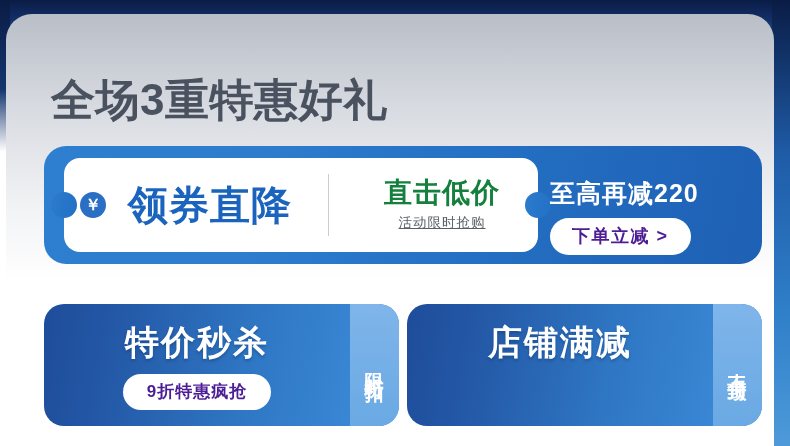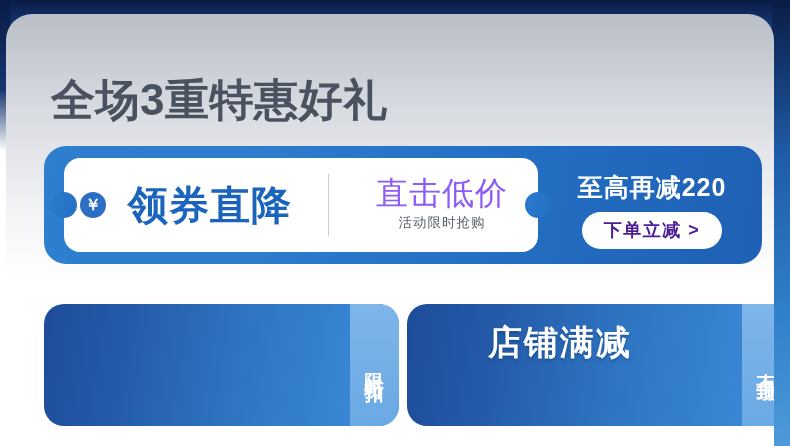--- a/index.html
+++ b/index.html
@@ -116,40 +116,41 @@
     width: 1px; height: 62px;
     background: #c8cdd4;
   }
   .ticket-right {
     position: absolute;
     left: 292px; top: 16px;
     width: 172px;
     text-align: center;
   }
   .ticket-sub-main {
-    font-size: 32px;
-    font-weight: normal;
-    color: #8b5cf6;
+    font-size: 28px;
+    font-weight: bold;
+    color: #15803d;
     letter-spacing: 1px;
     line-height: 38px;
     white-space: nowrap;
   }
   .ticket-sub-note {
     margin-top: 2px;
     font-size: 13.5px;
     color: #5a5f68;
     letter-spacing: 1px;
     white-space: nowrap;
+    text-decoration: underline;
   }
 
   .banner-right {
     position: absolute;
-    left: 506px; top: 24px;
+    left: 506px; top: 30px;
     width: 204px;
-    text-align: center;
+    text-align: left;
   }
   .banner-amount {
     font-size: 25px;
     font-weight: bold;
     color: #ffffff;
     letter-spacing: 1px;
     line-height: 34px;
     white-space: nowrap;
   }
   .pill {
@@ -170,21 +171,21 @@
   
   .bottom-card {
     position: absolute;
     top: 290px;
     width: 355px; height: 122px;
     border-radius: 20px;
     overflow: hidden;
     background: linear-gradient(100deg, #1e4c9a 0%, #245aa8 22%, #2f77c4 58%, #3e8edc 100%);
   }
   .bottom-card.left  { left: 38px; }
-  .bottom-card.right { left: 401px; padding-left: 29px; }
+  .bottom-card.right { left: 401px; }
 
   .card-body {
     position: absolute;
     left: 0; top: 0;
     width: 306px; height: 122px;
   }
   .card-title {
     position: absolute;
     left: 0; top: 18px;
     width: 306px;
@@ -264,20 +265,26 @@
       </div>
 
       <div class="banner-right">
         <div class="banner-amount">至高再减220</div>
         <div class="pill">下单立减 &gt;</div>
       </div>
 
     </div>
 
     <div class="bottom-card left">
+      <div class="card-body">
+        <div class="card-title">特价秒杀</div>
+        <div class="card-pill-wrap">
+          <div class="pill">9折特惠疯抢</div>
+        </div>
+      </div>
       <div class="side-strip">
         <div class="side-strip-text">限时折扣</div>
       </div>
     </div>
 
     <div class="bottom-card right">
       <div class="card-body">
         <div class="card-title">店铺满减</div>
       </div>
       <div class="side-strip">

